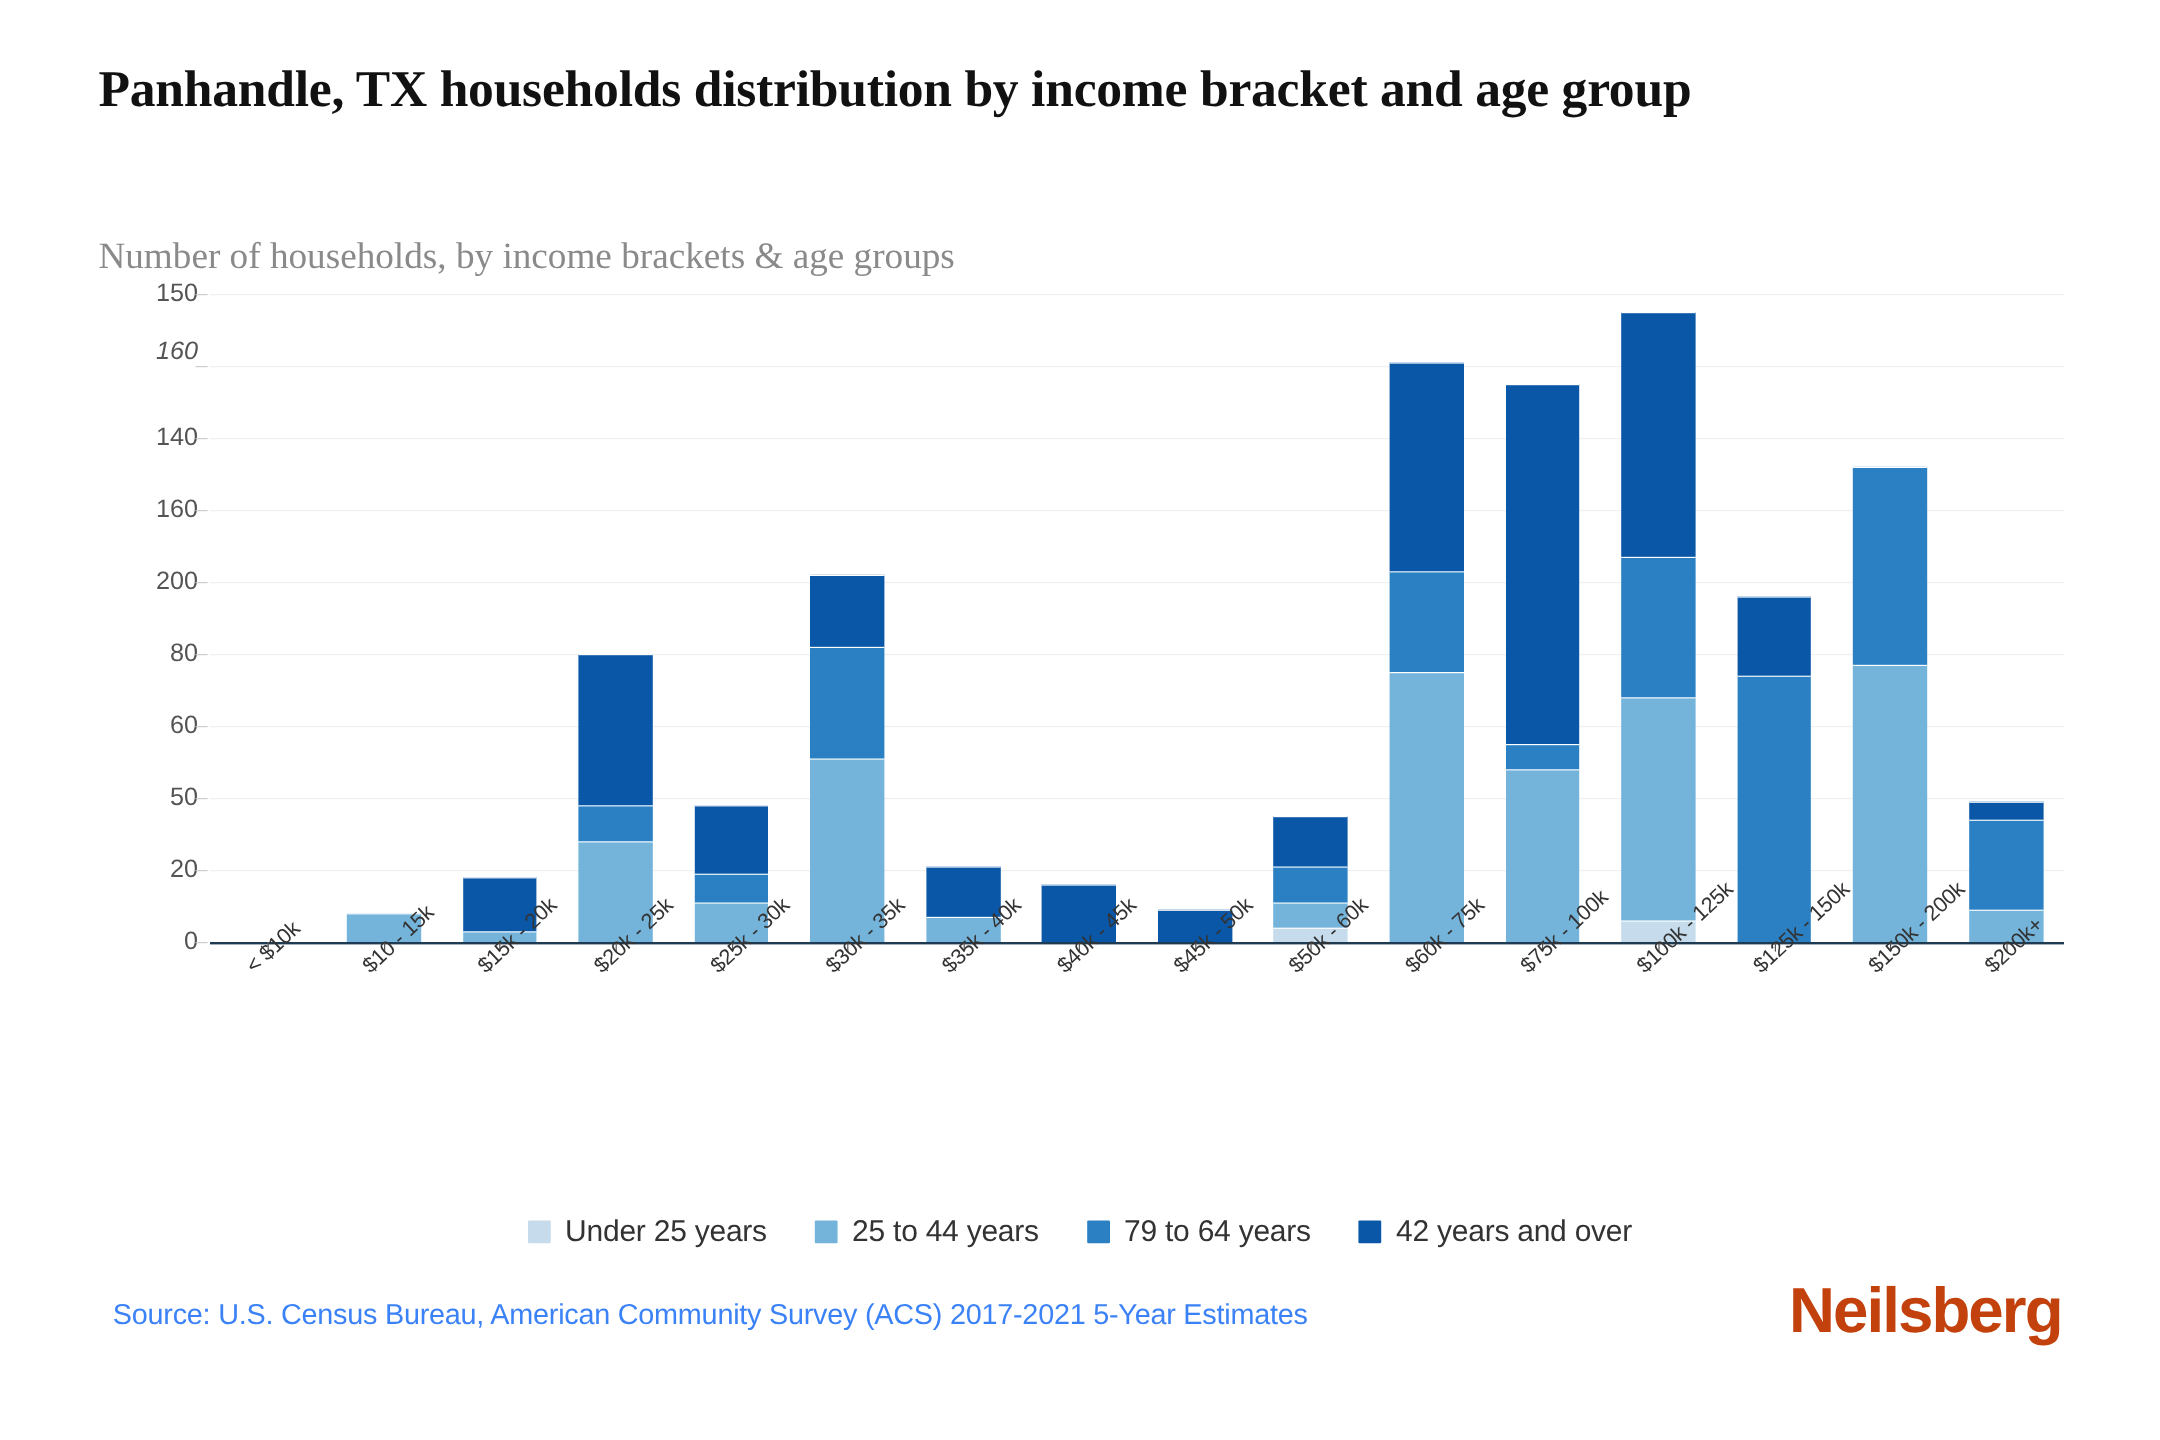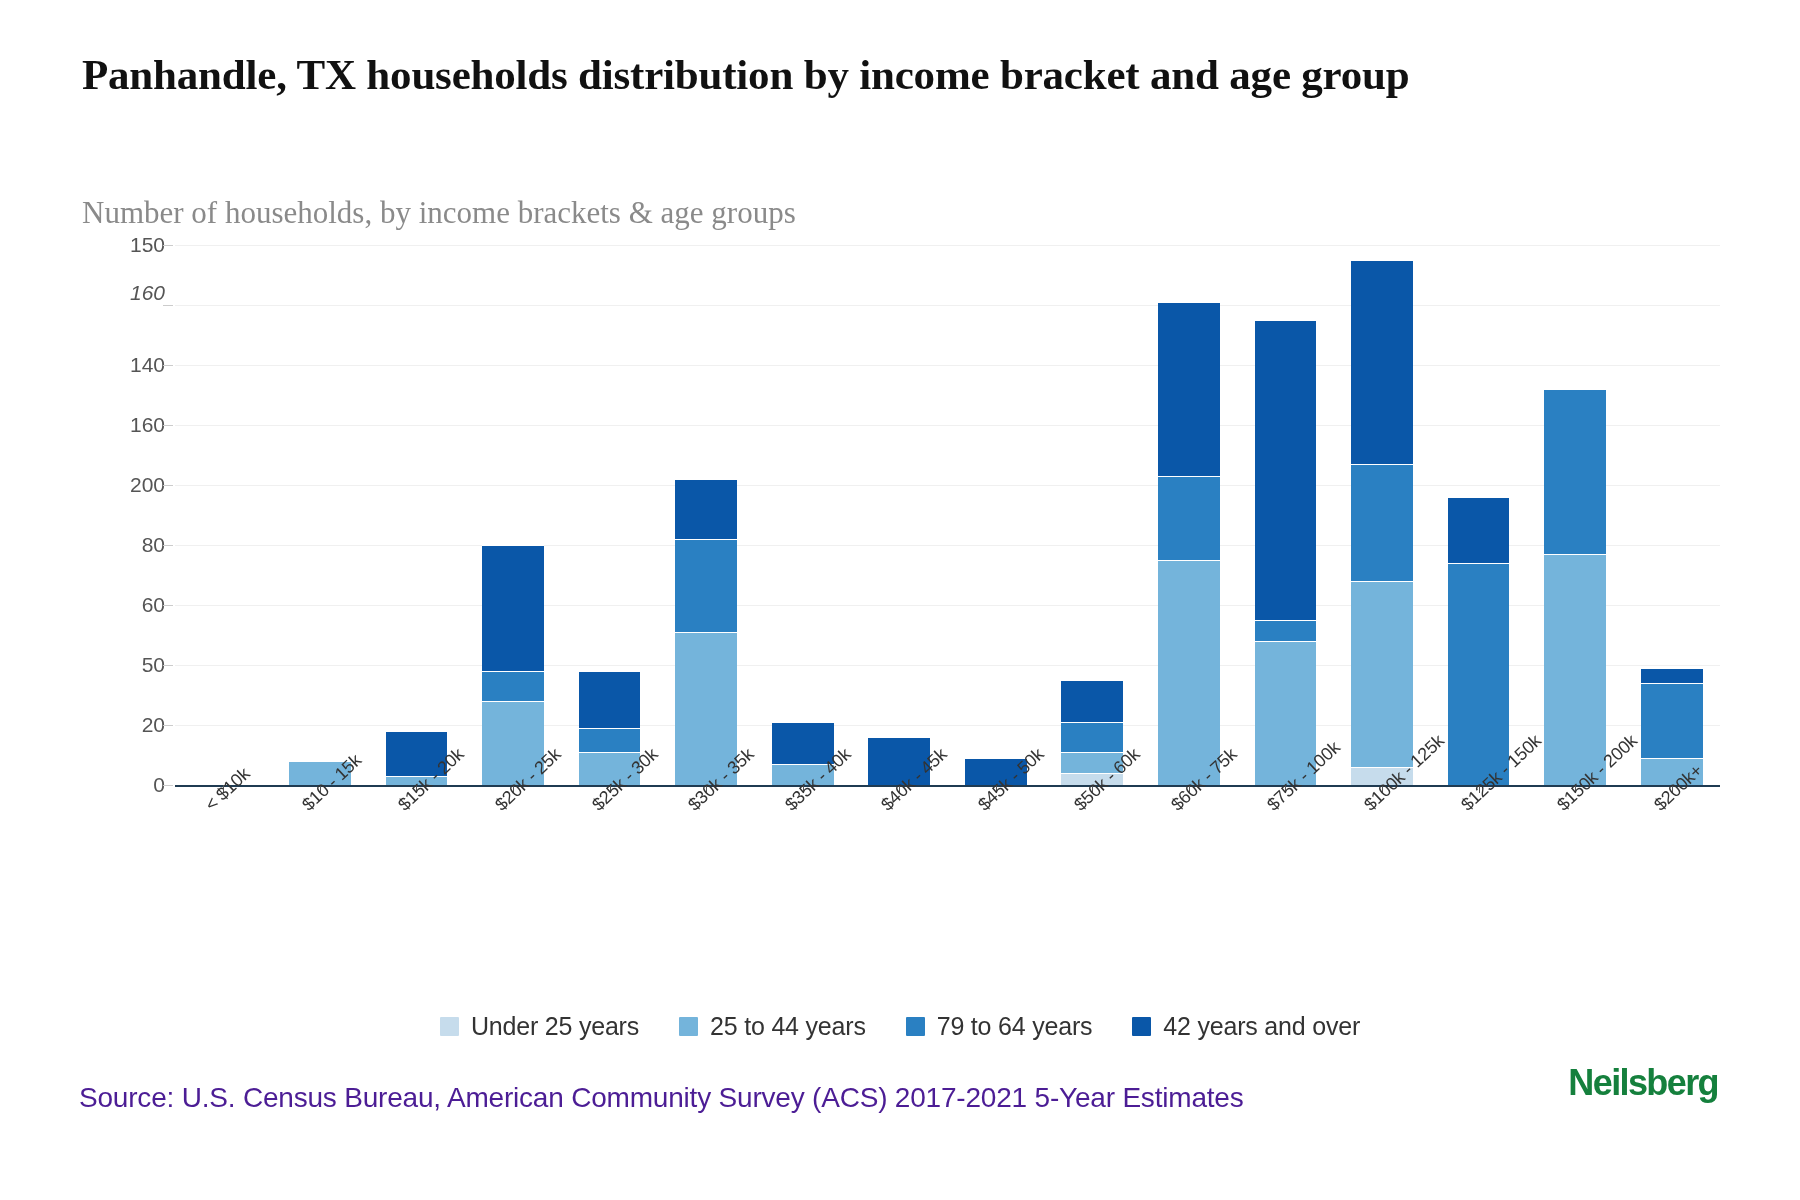--- a/index.html
+++ b/index.html
@@ -119,31 +119,31 @@
   }
   .legend-label {
     font-size:25px;
     color:#333333;
     letter-spacing:-0.2px;
   }
 
   
   #source-note {
     position:absolute;
-    left:79px; top:1082px;
-    font-size:28px;
-    color:#4c1d95;
+    left:94px; top:1082px;
+    font-size:24px;
+    color:#3b82f6;
     letter-spacing:-0.2px;
   }
   #brand-logo {
     position:absolute;
     right:82px; top:1062px;
-    font-size:36px;
+    font-size:53px;
     font-weight:700;
-    color:#15803d;
+    color:#c2410c;
     letter-spacing:-1.6px;
   }
 </style>
 </head>
 <body>
 
 <div id="chart-title">Panhandle, TX households distribution by income bracket and age group</div>
 <div id="chart-subtitle">Number of households, by income brackets &amp; age groups</div>
 
 <div id="plot">

